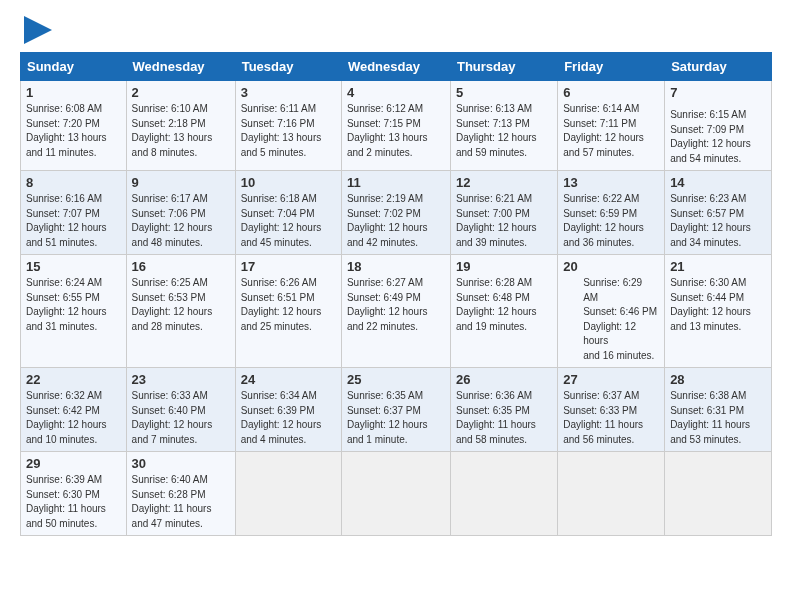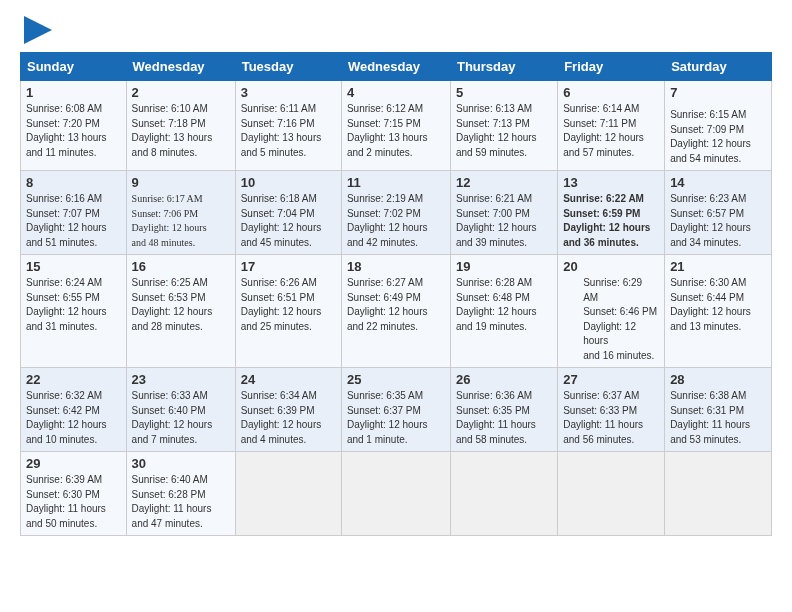--- a/index.html
+++ b/index.html
@@ -59,21 +59,21 @@
           <td>
             <span class="day-num">1</span>
             <div class="day-info" style="white-space: pre-line;">Sunrise: 6:08 AM
 Sunset: 7:20 PM
 Daylight: 13 hours
 and 11 minutes.</div>
           </td>
           <td>
             <span class="day-num">2</span>
             <div class="day-info" style="white-space: pre-line;">Sunrise: 6:10 AM
-Sunset: 7:18 PM
+Sunset: 2:18 PM
 Daylight: 13 hours
 and 8 minutes.</div>
           </td>
           <td>
             <span class="day-num">3</span>
             <div class="day-info" style="white-space: pre-line;">Sunrise: 6:11 AM
 Sunset: 7:16 PM
 Daylight: 13 hours
 and 5 minutes.</div>
           </td>
@@ -109,21 +109,21 @@
         <tr>
           <td>
             <span class="day-num">8</span>
             <div class="day-info" style="white-space: pre-line;">Sunrise: 6:16 AM
 Sunset: 7:07 PM
 Daylight: 12 hours
 and 51 minutes.</div>
           </td>
           <td>
             <span class="day-num">9</span>
-            <div class="day-info" style="white-space: pre-line; font-family: Liberation Serif, serif;">Sunrise: 6:17 AM
+            <div class="day-info" style="white-space: pre-line;">Sunrise: 6:17 AM
 Sunset: 7:06 PM
 Daylight: 12 hours
 and 48 minutes.</div>
           </td>
           <td>
             <span class="day-num">10</span>
             <div class="day-info" style="white-space: pre-line;">Sunrise: 6:18 AM
 Sunset: 7:04 PM
 Daylight: 12 hours
 and 45 minutes.</div>
@@ -137,21 +137,21 @@
           </td>
           <td>
             <span class="day-num">12</span>
             <div class="day-info" style="white-space: pre-line;">Sunrise: 6:21 AM
 Sunset: 7:00 PM
 Daylight: 12 hours
 and 39 minutes.</div>
           </td>
           <td>
             <span class="day-num">13</span>
-            <div class="day-info" style="white-space: pre-line; font-weight: bold;">Sunrise: 6:22 AM
+            <div class="day-info" style="white-space: pre-line;">Sunrise: 6:22 AM
 Sunset: 6:59 PM
 Daylight: 12 hours
 and 36 minutes.</div>
           </td>
           <td>
             <span class="day-num">14</span>
             <div class="day-info" style="white-space: pre-line;">Sunrise: 6:23 AM
 Sunset: 6:57 PM
 Daylight: 12 hours
 and 34 minutes.</div>

